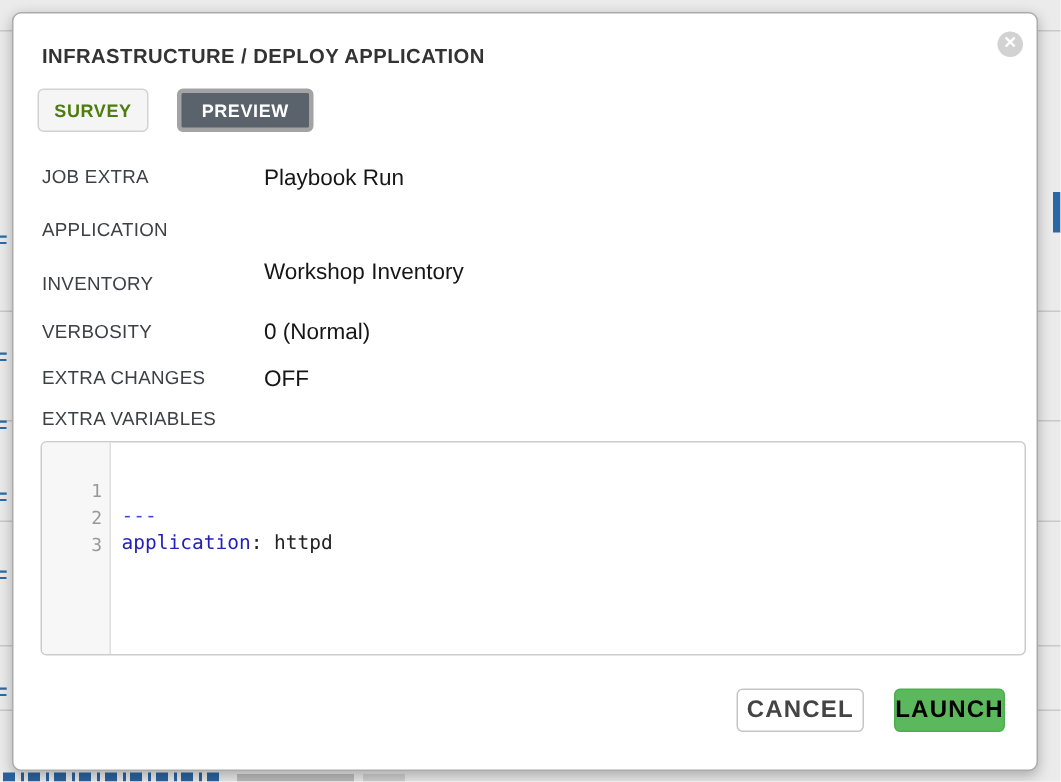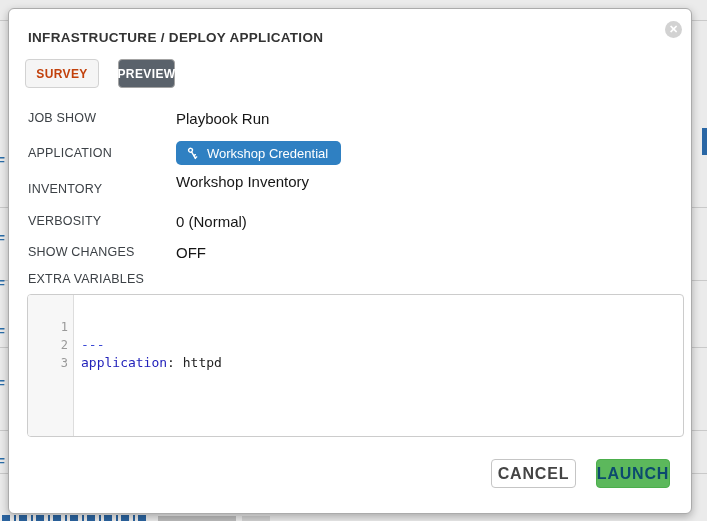--- a/index.html
+++ b/index.html
@@ -41,22 +41,22 @@
     background: #d2d2d2; border-radius: 50%; color: #ffffff;
     font-size: 11px; font-weight: bold; line-height: 17px; text-align: center;
     cursor: pointer; user-select: none;
   }
 
   .tab-btn {
     position: absolute; top: 50px; height: 29px;
     border-radius: 4px; font-size: 12px; font-weight: bold; letter-spacing: 0.4px;
     display: flex; align-items: center; justify-content: center; cursor: pointer;
   }
-  .tab-survey  { left: 16px;  width: 74px; background: #f5f5f5; border: 1px solid #d2d2d2; color: #c2410c; }
-  .tab-preview { left: 109px; width: 57px; background: #5a626b; border: 1px solid #a3a3a3; color: #ffffff; }
+  .tab-survey  { left: 16px;  width: 74px; background: #f5f5f5; border: 1px solid #d2d2d2; color: #4d7c0f; }
+  .tab-preview { left: 109px; width: 91px; background: #5a626b; border: 3px solid #a3a3a3; color: #ffffff; }
 
   .field-label {
     position: absolute; left: 19px;
     font-size: 12.5px; color: #3c4146; letter-spacing: 0.2px;
   }
   .field-value {
     position: absolute; left: 167px;
     font-size: 15px; color: #161616;
   }
 
@@ -88,21 +88,21 @@
   .cm-meta { color: #3b49d6; }
   .cm-key  { color: #2222bb; }
 
   
   .btn {
     position: absolute; top: 450px; height: 29px;
     border-radius: 4px; font-size: 16px; font-weight: bold; letter-spacing: 0.8px;
     display: flex; align-items: center; justify-content: center; cursor: pointer;
   }
   .btn-cancel { left: 482px; width: 85px; background: #ffffff; border: 1px solid #c5c5c5; color: #444444; }
-  .btn-launch { left: 587px; width: 74px; background: #5cb85c; border: 1px solid #4cae4c; color: #0c4a6e; }
+  .btn-launch { left: 587px; width: 74px; background: #5cb85c; border: 1px solid #4cae4c; color: #000000; }
 </style>
 </head>
 <body>
 
 <div class="backdrop">
   <div class="bg-hline" style="top:20px"></div>
   <div class="bg-hline" style="top:207px"></div>
   <div class="bg-hline" style="top:280px"></div>
   <div class="bg-hline" style="top:347px"></div>
   <div class="bg-hline" style="top:430px"></div>
@@ -120,45 +120,32 @@
 </div>
 
 <div class="modal">
 
   <div class="modal-title">INFRASTRUCTURE / DEPLOY APPLICATION</div>
   <div class="close-btn">✕</div>
 
   <div class="tab-btn tab-survey">SURVEY</div>
   <div class="tab-btn tab-preview">PREVIEW</div>
 
-  <div class="field-label" style="top:102px">JOB SHOW</div>
+  <div class="field-label" style="top:102px">JOB EXTRA</div>
   <div class="field-value" style="top:101px">Playbook Run</div>
 
   <div class="field-label" style="top:137px">APPLICATION</div>
-  <div class="cred-badge">
-    <span>
-      <svg width="13" height="13" viewBox="0 0 24 24">
-        <g transform="rotate(14 12 12)" stroke="#ffffff" stroke-width="2.6" fill="none" stroke-linecap="round">
-          <circle cx="7" cy="7" r="3.6"></circle>
-          <path d="M10 10 L19.5 19.5"></path>
-          <path d="M15.2 15.2 L17.6 12.8"></path>
-          <path d="M18.6 18.6 L21 16.2"></path>
-        </g>
-      </svg>
-    </span>
-    <span>Workshop Credential</span>
-  </div>
 
   <div class="field-label" style="top:173px">INVENTORY</div>
   <div class="field-value" style="top:164px">Workshop Inventory</div>
 
   <div class="field-label" style="top:205px">VERBOSITY</div>
   <div class="field-value" style="top:204px">0 (Normal)</div>
 
-  <div class="field-label" style="top:236px">SHOW CHANGES</div>
+  <div class="field-label" style="top:236px">EXTRA CHANGES</div>
   <div class="field-value" style="top:235px">OFF</div>
 
   <div class="field-label" style="top:263px">EXTRA VARIABLES</div>
 
   <div class="editor">
     <div class="gutter"></div>
     <div class="code-lines">
       <div class="code-line">
         <span class="line-no">1</span>
         <span class="line-code"><span class="cm-meta">---</span><span class="cm-key"></span><span></span></span>

